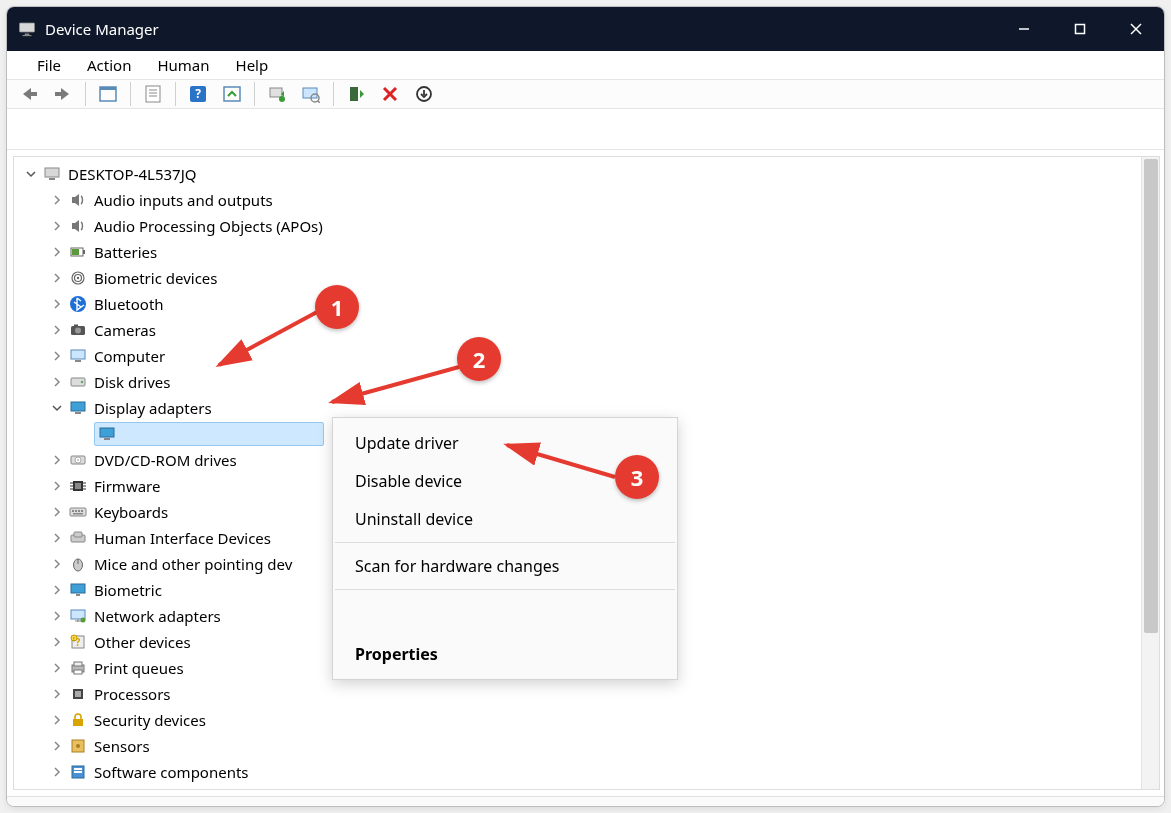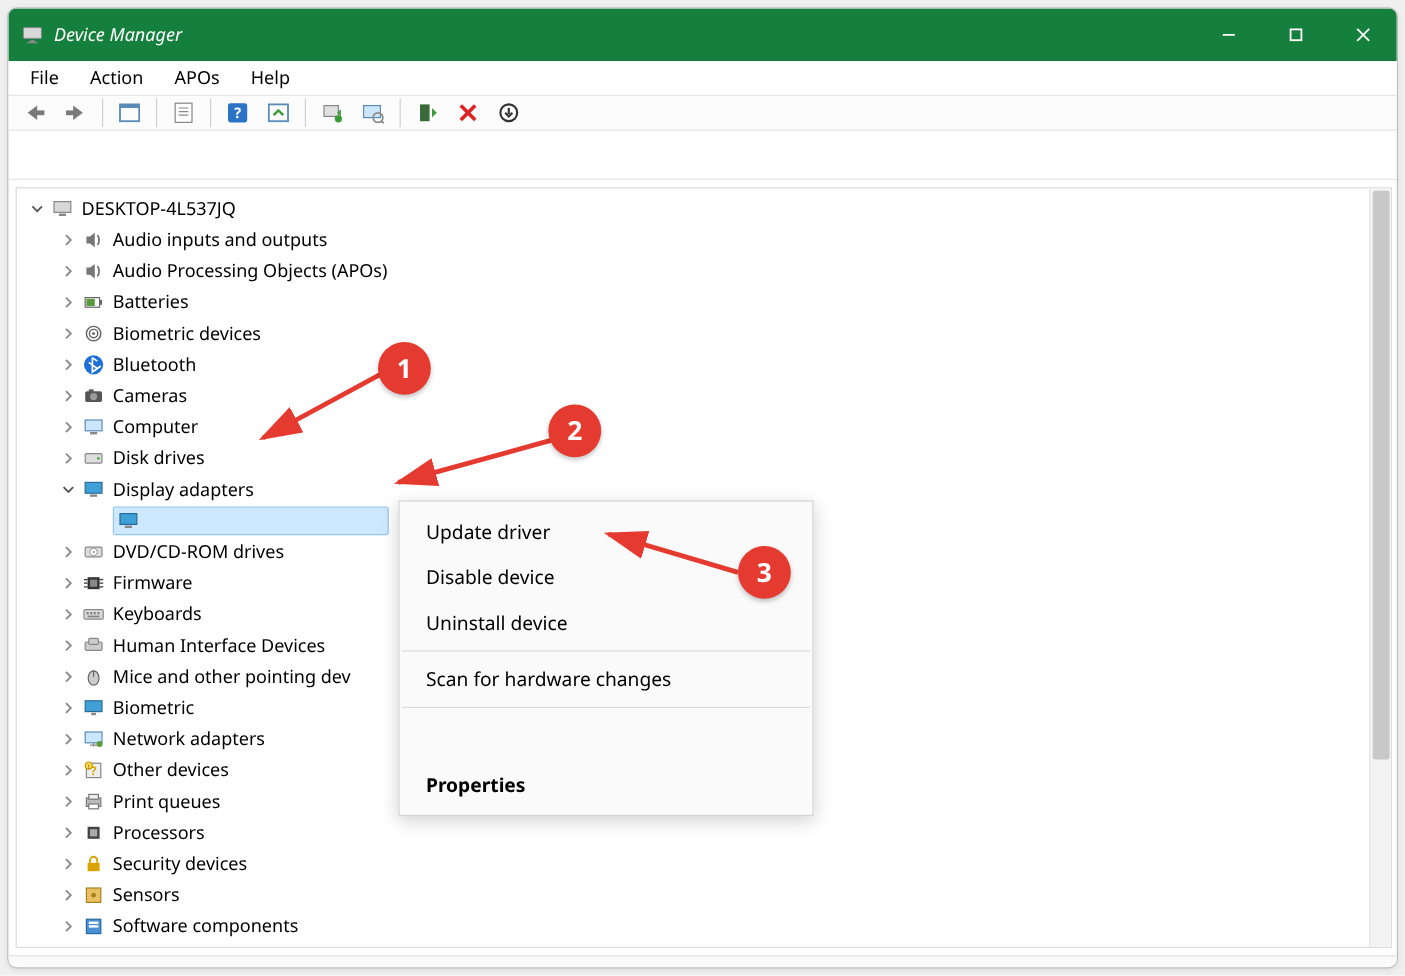--- a/index.html
+++ b/index.html
@@ -18,26 +18,25 @@
     border-radius: 8px;
     overflow: hidden;
     display: flex;
     flex-direction: column;
     box-shadow: 0 2px 6px rgba(0,0,0,0.08);
     position: relative;
   }
   
   .titlebar {
     height: 44px;
-    background: #15803d;
+    background: #0f172a;
     color: #fff;
     display: flex;
     align-items: center;
     padding-left: 10px;
-    font-style: italic;
   }
   .titlebar .title-icon {
     width: 20px; height: 20px; margin-right: 8px;
     display:flex;align-items:center;justify-content:center;
   }
   .titlebar .title-text { font-size: 15px; }
   .titlebar .spacer { flex: 1; }
   .winbtn {
     width: 56px; height: 44px;
     display:flex; align-items:center; justify-content:center;
@@ -45,20 +44,21 @@
   }
   
   .menubar {
     height: 30px;
     background: #fff;
     display:flex;
     align-items:flex-end;
     padding: 0 6px;
     gap: 2px;
     border-bottom: 0;
+    margin-left: 12px;
   }
   .menu-item {
     padding: 4px 12px;
     font-size: 15px;
     color: #000;
   }
   
   .toolbar {
     height: 36px;
     background: #fcfcfc;
@@ -221,21 +221,21 @@
         <svg width="12" height="12">
           <line x1="1" y1="1" x2="11" y2="11" stroke="#fff" stroke-width="1.5"></line>
           <line x1="11" y1="1" x2="1" y2="11" stroke="#fff" stroke-width="1.5"></line>
         </svg>
       </div>
   </div>
 
   <div class="menubar">
     <div class="menu-item">File</div>
     <div class="menu-item">Action</div>
-    <div class="menu-item">APOs</div>
+    <div class="menu-item">Human</div>
     <div class="menu-item">Help</div>
   </div>
 
   <div class="toolbar">
     <div class="tbtn">
         <svg width="20" height="16" viewBox="0 0 20 16">
           <path d="M12 2 L4 8 L12 14 Z" fill="#7a7a7a"></path>
           <rect x="8" y="6" width="10" height="4" fill="#7a7a7a"></rect>
         </svg>
       </div>

